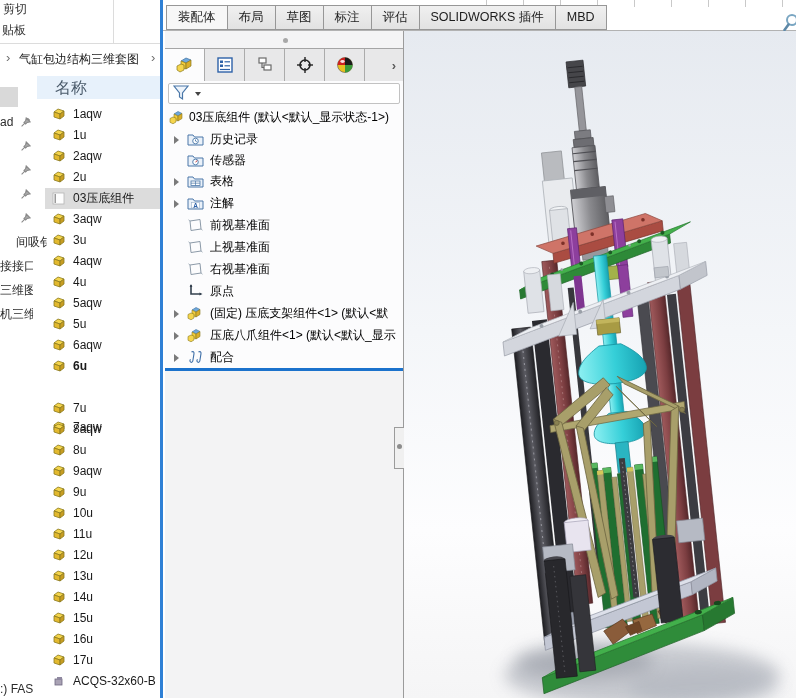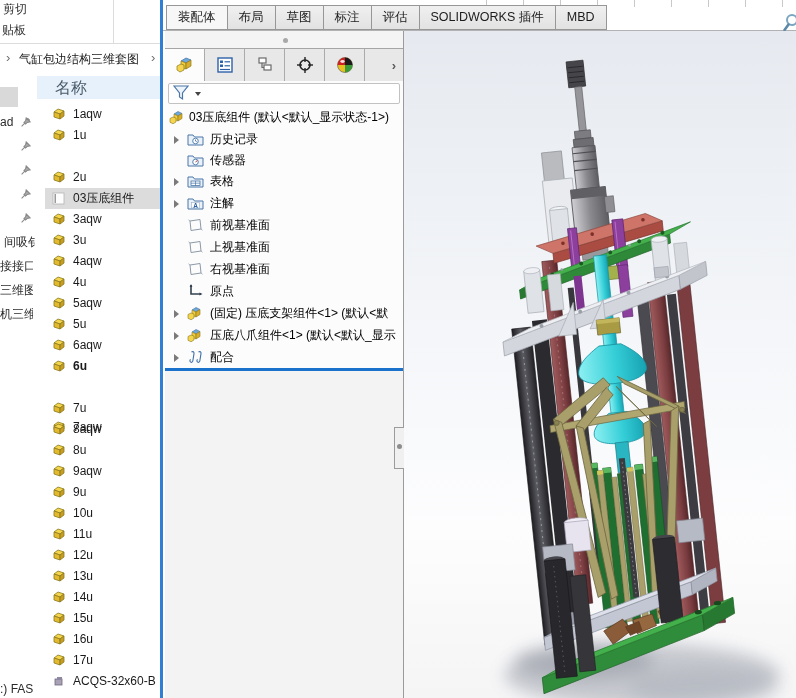--- a/index.html
+++ b/index.html
@@ -94,41 +94,49 @@
   <div class="abs nav-row" style="left:0;top:184px;width:34px;">
       <svg class="pin" style="left:20px;top:5px;" width="11" height="11" viewBox="0 0 11 11">
         <path d="M6.2 1 L10 4.8 L7.2 5.4 L5.6 7 L4 5.4 L5.6 3.8 Z M4.6 6.4 L1.6 9.4" stroke="#8a8a8a" stroke-width="1.1" fill="#a9a9a9"></path>
       </svg>
     </div>
   <div class="abs nav-row" style="left:0;top:208px;width:34px;">
       <svg class="pin" style="left:20px;top:5px;" width="11" height="11" viewBox="0 0 11 11">
         <path d="M6.2 1 L10 4.8 L7.2 5.4 L5.6 7 L4 5.4 L5.6 3.8 Z M4.6 6.4 L1.6 9.4" stroke="#8a8a8a" stroke-width="1.1" fill="#a9a9a9"></path>
       </svg>
     </div>
-  <div class="abs nav-row" style="left:4px;top:232px;width:33px;">间吸钅</div>
+  <div class="abs nav-row" style="left:16px;top:232px;width:33px;">间吸钅</div>
   <div class="abs nav-row" style="left:0;top:256px;width:33px;">接接口</div>
   <div class="abs nav-row" style="left:0;top:280px;width:33px;">三维图</div>
   <div class="abs nav-row" style="left:0;top:304px;width:33px;">机三维</div>
   <div class="abs nav-row" style="left:0;top:679px;width:34px;">:) FAS</div>
 
   <div class="abs file-row" style="top:104px;">
       <svg class="fi" width="14" height="13" viewBox="0 0 14 13">
         <polygon points="2,4 6,1 12,3 8,6" fill="#f4d44a" stroke="#8a7a1e" stroke-width="0.8"></polygon>
         <polygon points="2,4 8,6 8,11 2,9" fill="#e3b92e" stroke="#8a7a1e" stroke-width="0.8"></polygon>
         <polygon points="8,6 12,3 12,8 8,11" fill="#c79d22" stroke="#8a7a1e" stroke-width="0.8"></polygon>
       </svg>
       <span class="ft">1aqw</span>
     </div>
   <div class="abs file-row" style="top:125px;">
       <svg class="fi" width="14" height="13" viewBox="0 0 14 13">
         <polygon points="2,4 6,1 12,3 8,6" fill="#f4d44a" stroke="#8a7a1e" stroke-width="0.8"></polygon>
         <polygon points="2,4 8,6 8,11 2,9" fill="#e3b92e" stroke="#8a7a1e" stroke-width="0.8"></polygon>
         <polygon points="8,6 12,3 12,8 8,11" fill="#c79d22" stroke="#8a7a1e" stroke-width="0.8"></polygon>
       </svg>
       <span class="ft">1u</span>
+    </div>
+  <div class="abs file-row" style="top:146px;">
+      <svg class="fi" width="14" height="13" viewBox="0 0 14 13">
+        <polygon points="2,4 6,1 12,3 8,6" fill="#f4d44a" stroke="#8a7a1e" stroke-width="0.8"></polygon>
+        <polygon points="2,4 8,6 8,11 2,9" fill="#e3b92e" stroke="#8a7a1e" stroke-width="0.8"></polygon>
+        <polygon points="8,6 12,3 12,8 8,11" fill="#c79d22" stroke="#8a7a1e" stroke-width="0.8"></polygon>
+      </svg>
+      <span class="ft">2aqw</span>
     </div>
   <div class="abs file-row" style="top:167px;">
       <svg class="fi" width="14" height="13" viewBox="0 0 14 13">
         <polygon points="2,4 6,1 12,3 8,6" fill="#f4d44a" stroke="#8a7a1e" stroke-width="0.8"></polygon>
         <polygon points="2,4 8,6 8,11 2,9" fill="#e3b92e" stroke="#8a7a1e" stroke-width="0.8"></polygon>
         <polygon points="8,6 12,3 12,8 8,11" fill="#c79d22" stroke="#8a7a1e" stroke-width="0.8"></polygon>
       </svg>
       <span class="ft">2u</span>
     </div>
   <div class="abs file-row sel" style="top:188px;">

